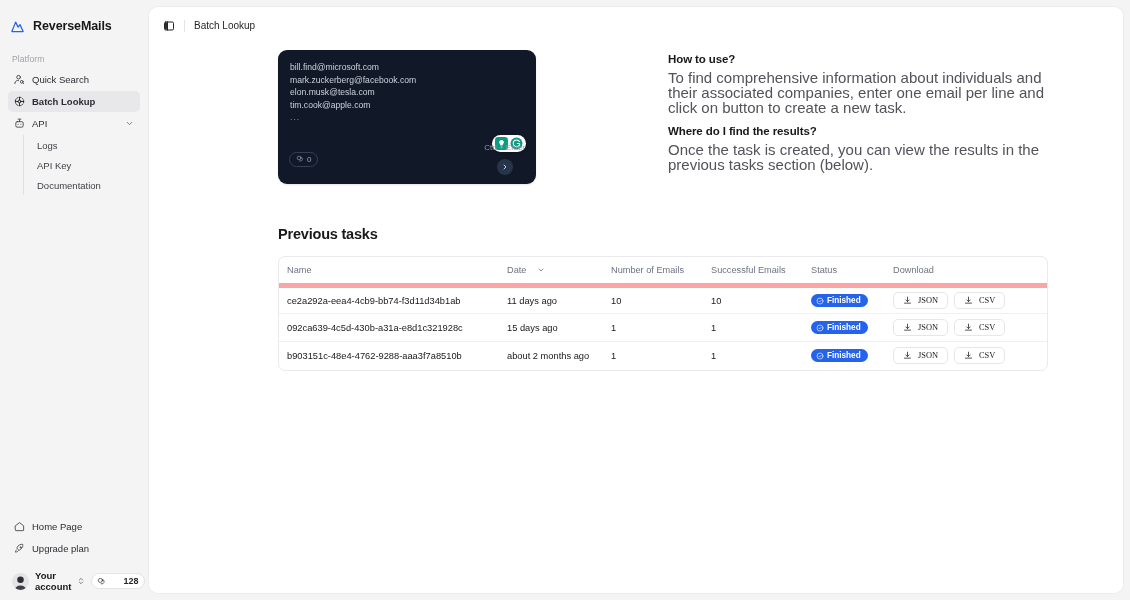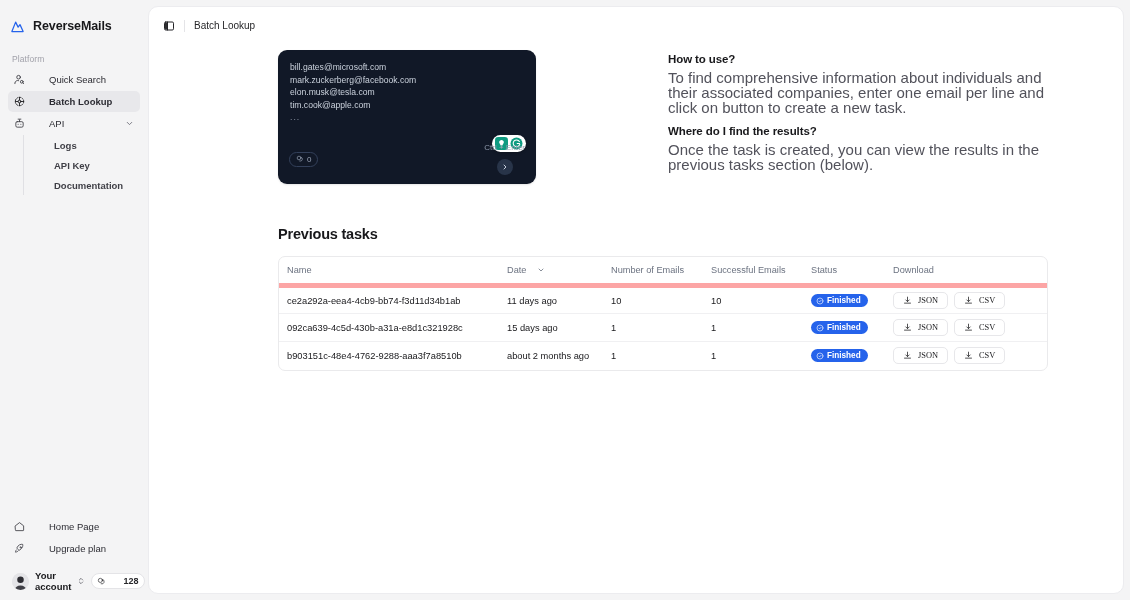--- a/index.html
+++ b/index.html
@@ -23,31 +23,30 @@
     display: flex; align-items: center; gap: 8px;
     height: 40px; padding: 0 10px; margin-top: 6px;
   }
   .brand-name { font-size: 12.5px; font-weight: 700; color: #18181b; letter-spacing: -0.1px; }
   .section-label {
     font-size: 8.5px; color: #a1a1aa; padding: 0 12px;
     margin-top: 8px; margin-bottom: 5px; letter-spacing: 0.1px;
   }
   .nav { padding: 0 8px; }
   .nav-item {
-    display: flex; align-items: center; gap: 24px;
+    display: flex; align-items: center; gap: 7px;
     height: 21px; padding: 0 6px; border-radius: 5px;
     font-size: 9.5px; color: #2c2c33; cursor: pointer;
     margin-bottom: 1px; position: relative;
   }
   .nav-item.active { background: #e8e8eb; font-weight: 600; }
   .nav-item .chev { margin-left: auto; }
   .sub-nav {
-    margin-left: 15px; padding-left: 26px;
+    margin-left: 15px; padding-left: 9px;
     border-left: 1px solid #e0e0e4;
-    font-weight: bold;
   }
   .sub-item {
     font-size: 9.5px; color: #3f3f46;
     height: 20px; display: flex; align-items: center;
     padding-left: 4px; border-radius: 5px; cursor: pointer;
   }
   .sidebar-footer { margin-top: auto; padding: 0 8px 8px 8px; }
   .account-row {
     display: flex; align-items: center; gap: 6px;
     padding: 5px 4px 0 4px; margin-top: 6px;
@@ -301,21 +300,21 @@
       <span class="topbar-divider"></span>
       <span class="breadcrumb">Batch Lookup</span>
     </div>
 
     <div class="content">
 
       <div class="top-grid">
 
         <div class="compose-col">
           <div class="compose">
-            <div class="compose-line">bill.gates@microsoft.com</div>
+            <div class="compose-line">bill.find@microsoft.com</div>
             <div class="compose-line">mark.zuckerberg@facebook.com</div>
             <div class="compose-line">elon.musk@tesla.com</div>
             <div class="compose-line">tim.cook@apple.com</div>
             <div class="compose-dots">...</div>
 
             <div class="grammarly">
               <span class="icon">
                 <svg width="13" height="13" viewBox="0 0 24 24">
                   <rect width="24" height="24" rx="6" fill="#0f9b81"></rect>
                   <path d="M12 5.4a4.3 4.3 0 0 0-2.4 7.9v1.4h4.8v-1.4A4.3 4.3 0 0 0 12 5.4z" fill="#fff"></path>

